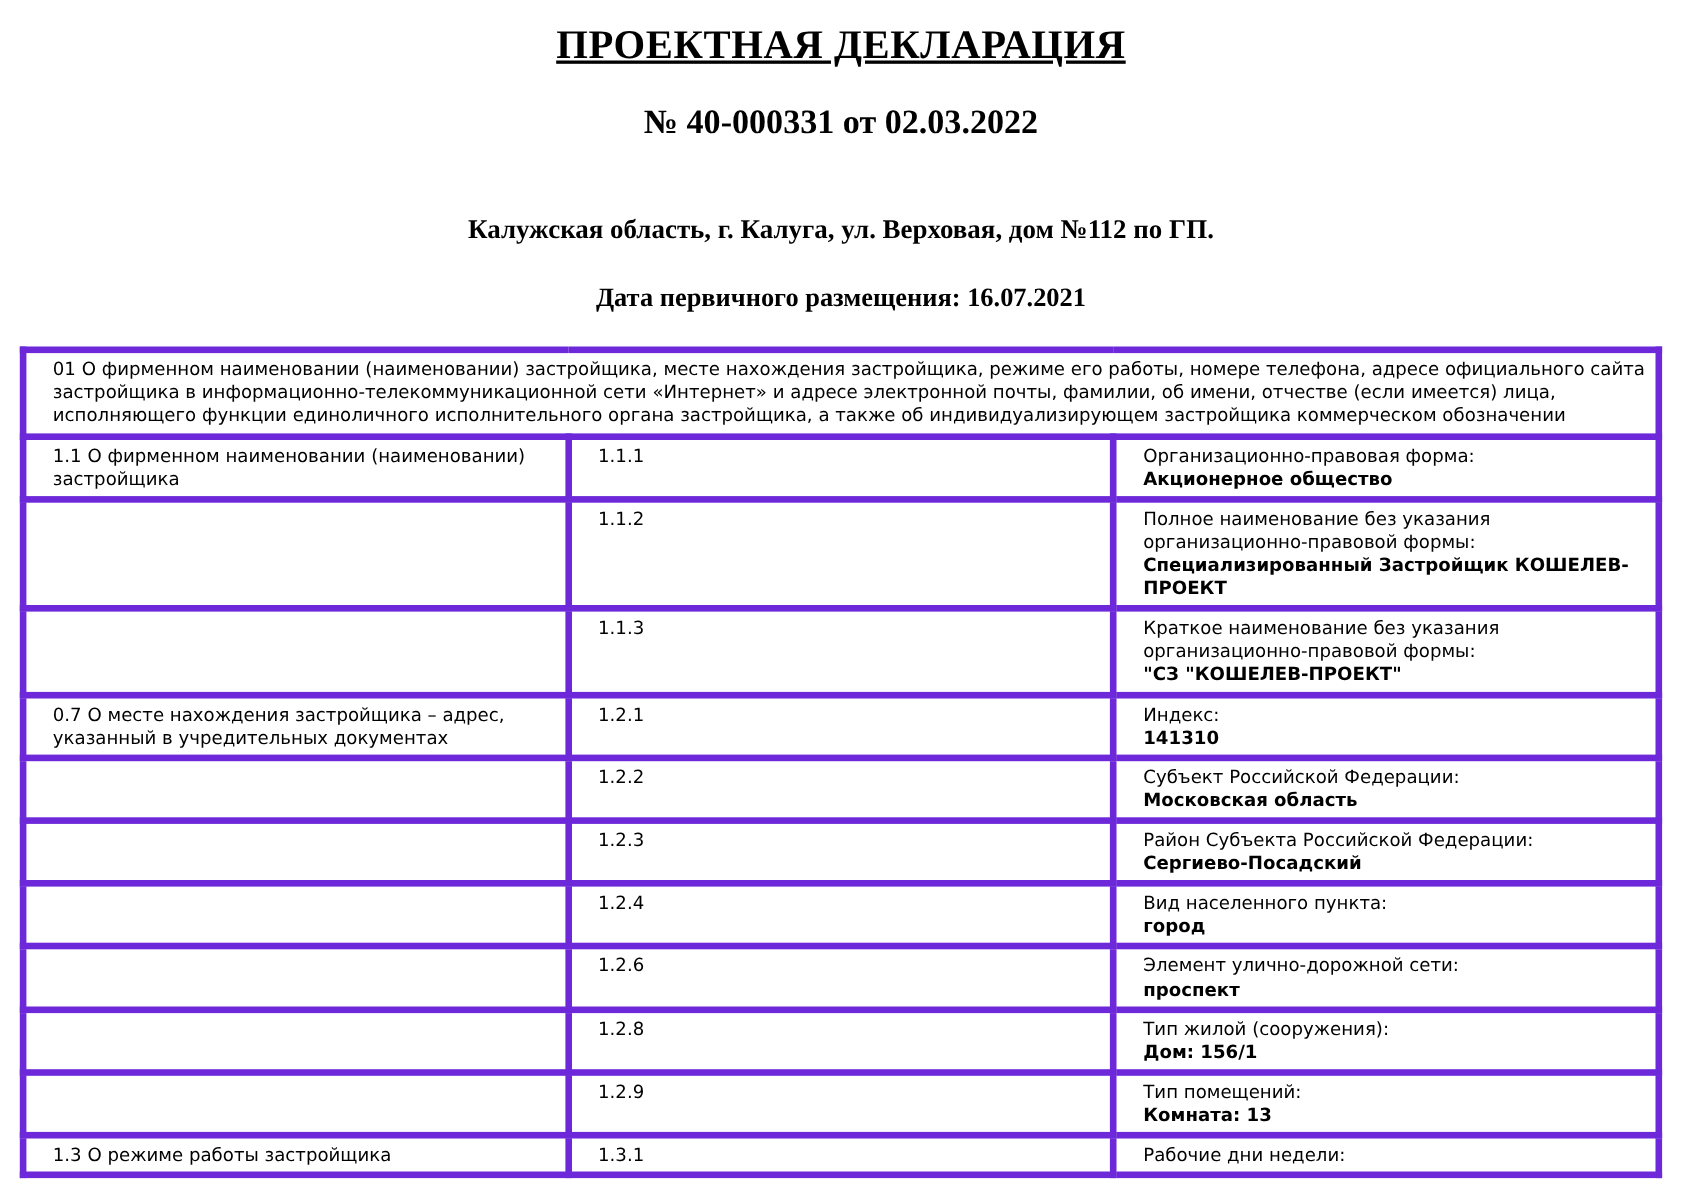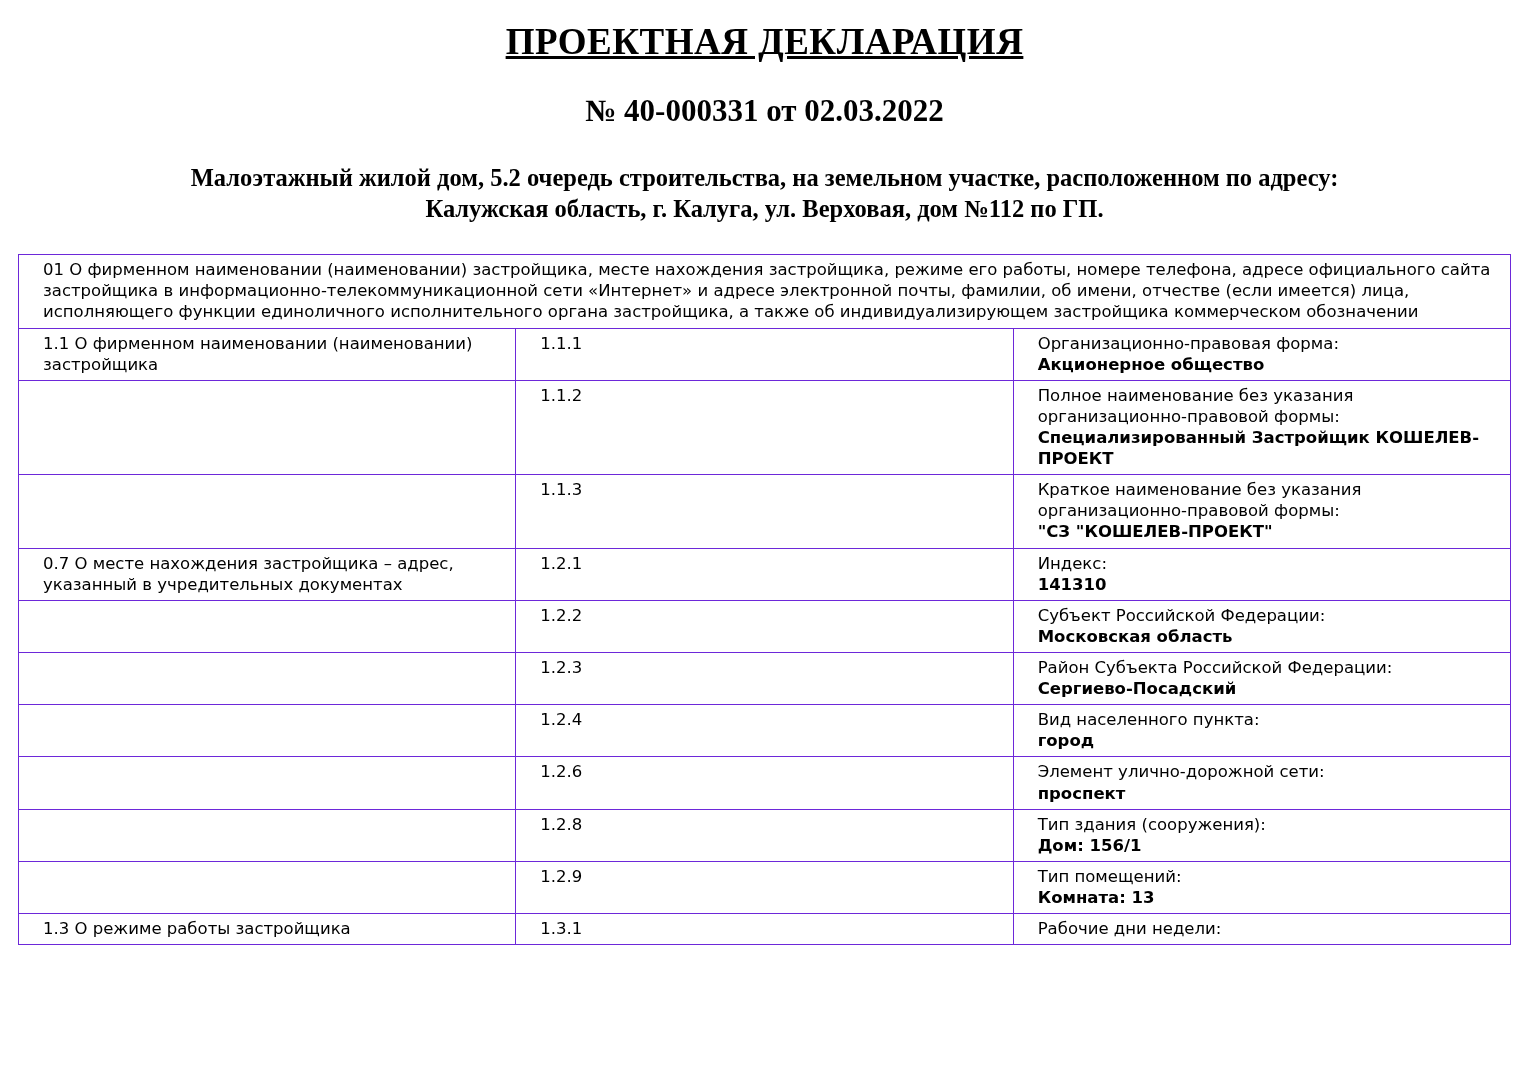--- a/index.html
+++ b/index.html
@@ -49,21 +49,21 @@
     text-align: center;
     margin: 34px 0 0 0;
   }
   table.decl {
     width: 100%;
     border-collapse: collapse;
     margin-top: 30px;
     table-layout: fixed;
   }
   table.decl td {
-    border: 1px solid #6d28d9;
+    border: 6px solid #6d28d9;
     vertical-align: top;
     padding: 4px 6px 5px 24px;
     font-size: 16.5px;
     line-height: 1.28;
   }
   td.section-head {
     font-size: 16.5px;
     line-height: 1.3;
     padding: 5px 6px 6px 6px;
   }
@@ -92,23 +92,24 @@
   }
 </style>
 </head>
 <body>
 
 <div class="page">
 
   <div class="doc-title">ПРОЕКТНАЯ ДЕКЛАРАЦИЯ</div>
   <div class="doc-number">№ 40-000331 от 02.03.2022</div>
   <div class="doc-object">
-    <span>Малоэтажный жилой дом, 5.2 очередь строительства, на земельном участке, расположенном по адресу:</span><br>
+    <br>
     <span>Калужская область, г. Калуга, ул. Верховая, дом №112 по ГП.</span>
   </div>
+  <div class="doc-date">Дата первичного размещения: 16.07.2021</div>
 
   <table class="decl">
     <tbody id="table-body">
         <tr>
           <td class="section-head" colspan="3">01 О фирменном наименовании (наименовании) застройщика, месте нахождения застройщика, режиме его работы, номере телефона, адресе официального сайта застройщика в информационно-телекоммуникационной сети «Интернет» и адресе электронной почты, фамилии, об имени, отчестве (если имеется) лица, исполняющего функции единоличного исполнительного органа застройщика, а также об индивидуализирующем застройщика коммерческом обозначении</td>
         </tr>
         <tr>
           <td class="col-label">1.1 О фирменном наименовании (наименовании) застройщика</td>
           <td class="col-code">1.1.1</td>
           <td class="col-value">
@@ -183,21 +184,21 @@
             <div class="v-label">Элемент улично-дорожной сети:</div>
             <div class="v-value">проспект</div>
           </td>
         </tr>
         <tr>
           <td class="col-label">
             <div class="empty-cell"></div>
           </td>
           <td class="col-code">1.2.8</td>
           <td class="col-value">
-            <div class="v-label">Тип здания (сооружения):</div>
+            <div class="v-label">Тип жилой (сооружения):</div>
             <div class="v-value">Дом: 156/1</div>
           </td>
         </tr>
         <tr>
           <td class="col-label">
             <div class="empty-cell"></div>
           </td>
           <td class="col-code">1.2.9</td>
           <td class="col-value">
             <div class="v-label">Тип помещений:</div>

